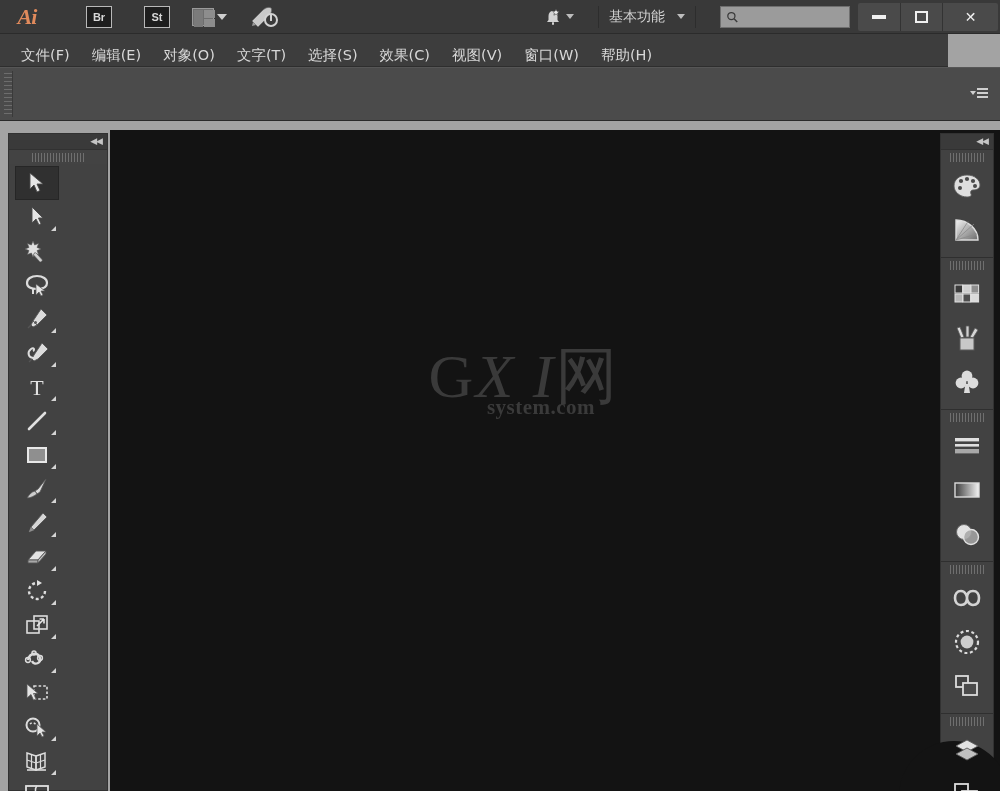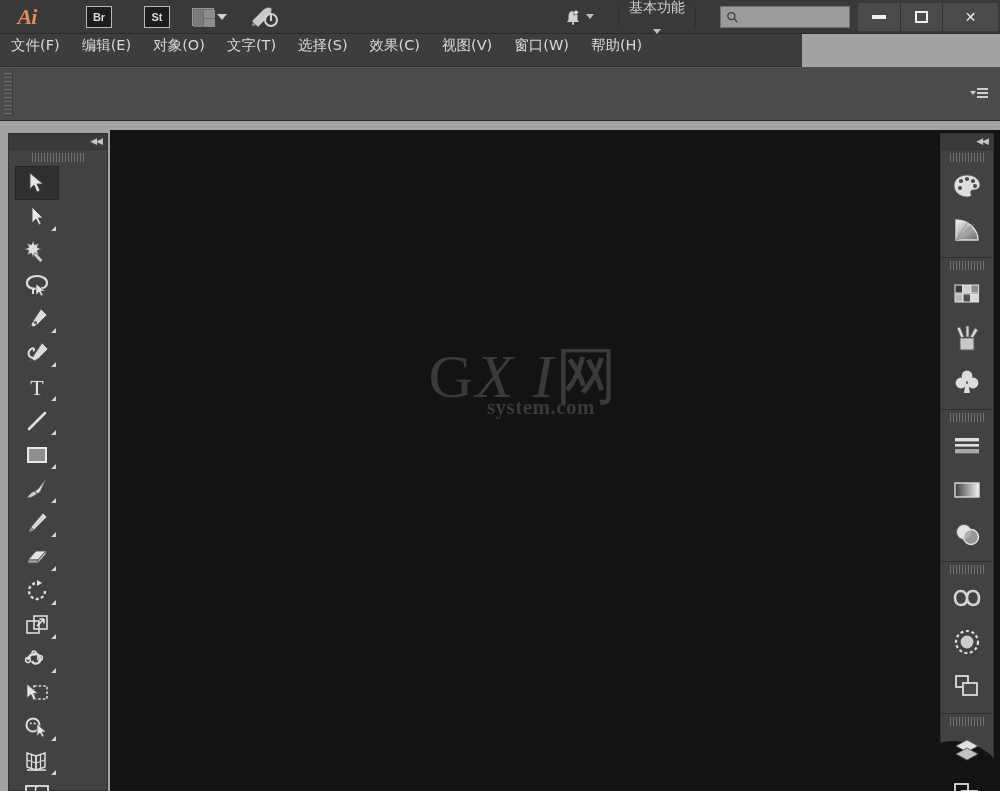--- a/index.html
+++ b/index.html
@@ -40,21 +40,21 @@
   .arrange-grid i:nth-child(1) { grid-row: 1 / span 2; background: #7b7b7b; }
   .tri-down {
     width: 0; height: 0; border-left: 5px solid transparent; border-right: 5px solid transparent;
     border-top: 6px solid #cfcfcf;
   }
   .rocket { margin-left: 22px; width: 30px; height: 24px; position: relative; }
   .spacer-flex { flex: 1; }
   .notif { display: flex; align-items: center; gap: 3px; margin-right: 14px; }
   .vdiv { width: 1px; height: 22px; background: #2d2d2d; margin: 0 10px; }
   .workspace {
-    color: #d2d2d2; font-size: 14px; display: flex; align-items: center; gap: 12px; flex-direction: column;
+    color: #d2d2d2; font-size: 14px; display: flex; align-items: center; gap: 12px;
   }
   .tri-down-sm {
     width: 0; height: 0; border-left: 4px solid transparent; border-right: 4px solid transparent;
     border-top: 5px solid #bdbdbd;
   }
   .searchbox {
     margin-left: 14px; width: 130px; height: 22px; background: #9b9b9b;
     border: 1px solid #6f6f6f; display: flex; align-items: center; padding-left: 5px;
   }
   .searchbox input {
@@ -66,22 +66,22 @@
     width: 42px; height: 28px; display: flex; align-items: center; justify-content: center;
     background: #4a4a4a; border-left: 1px solid #333; color: #f0f0f0; font-size: 14px;
   }
   .wbtn:first-child { border-left: none; border-radius: 2px 0 0 2px; }
   .wbtn.close { width: 56px; border-radius: 0 2px 2px 0; }
   .min-glyph { width: 14px; height: 4px; background: #f0f0f0; }
   .max-glyph { width: 13px; height: 12px; border: 2px solid #f0f0f0; }
 
   
   .menubar {
-    position: absolute; left: 0; top: 34px; width: 802px; height: 33px;
-    background: #3d3d3d; display: flex; align-items: flex-start; 
+    position: absolute; left: 0; top: 34px; width: 948px; height: 33px;
+    background: #3d3d3d; display: flex; align-items: flex-end; padding-left: 10px;
     border-bottom: 1px solid #2e2e2e;
   }
   .menuitem {
     color: #d8d8d8; font-size: 14.5px; padding: 4px 11px; line-height: 1;
     font-family: "DejaVu Sans", "Liberation Sans", sans-serif;
   }
 
   
   .controlbar {
     position: absolute; left: 0; top: 67px; width: 1000px; height: 54px;

